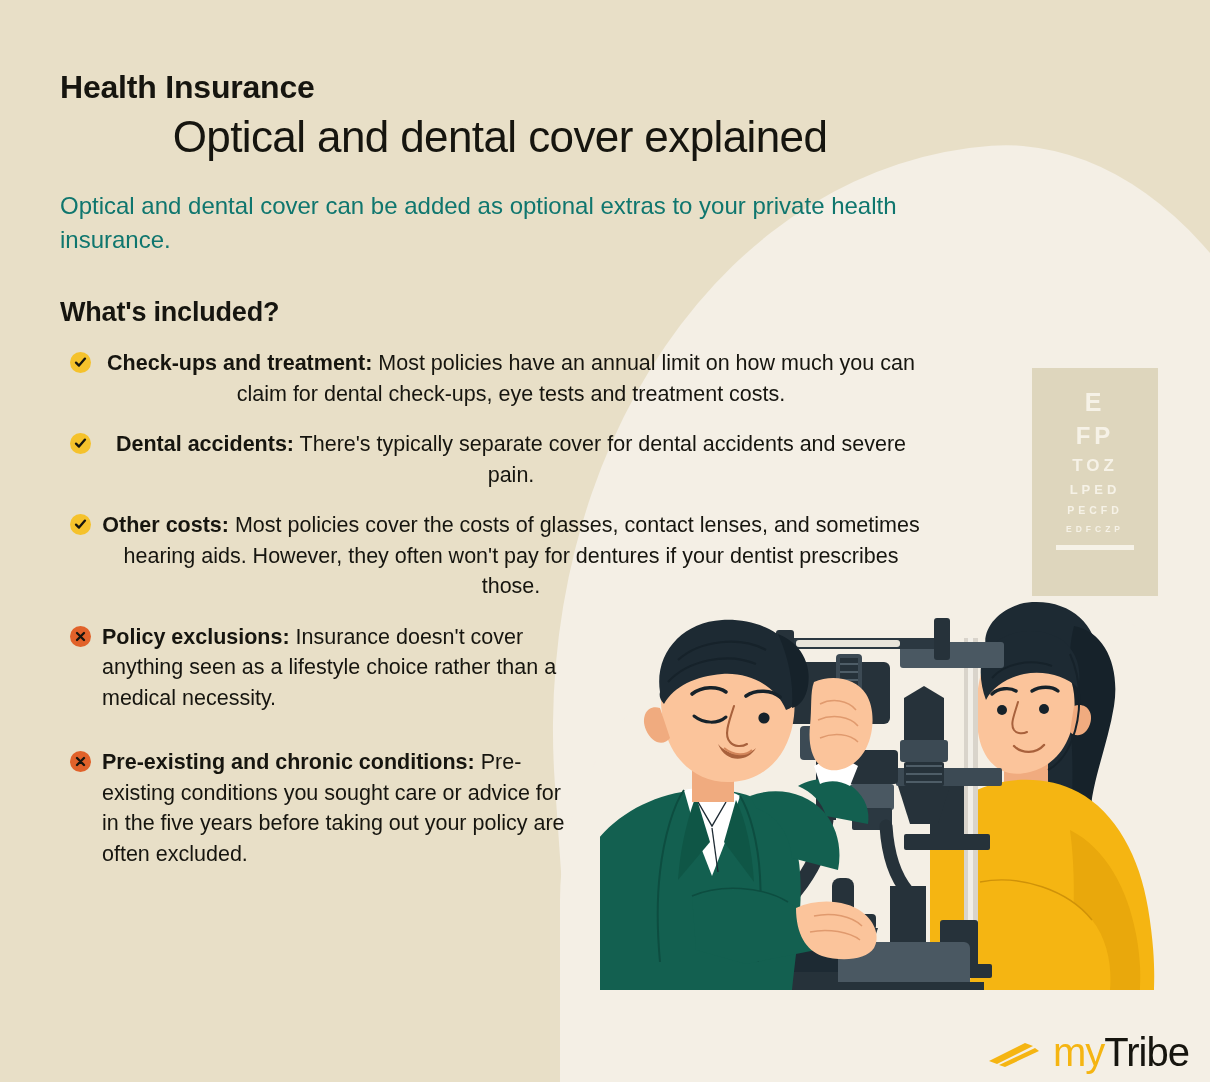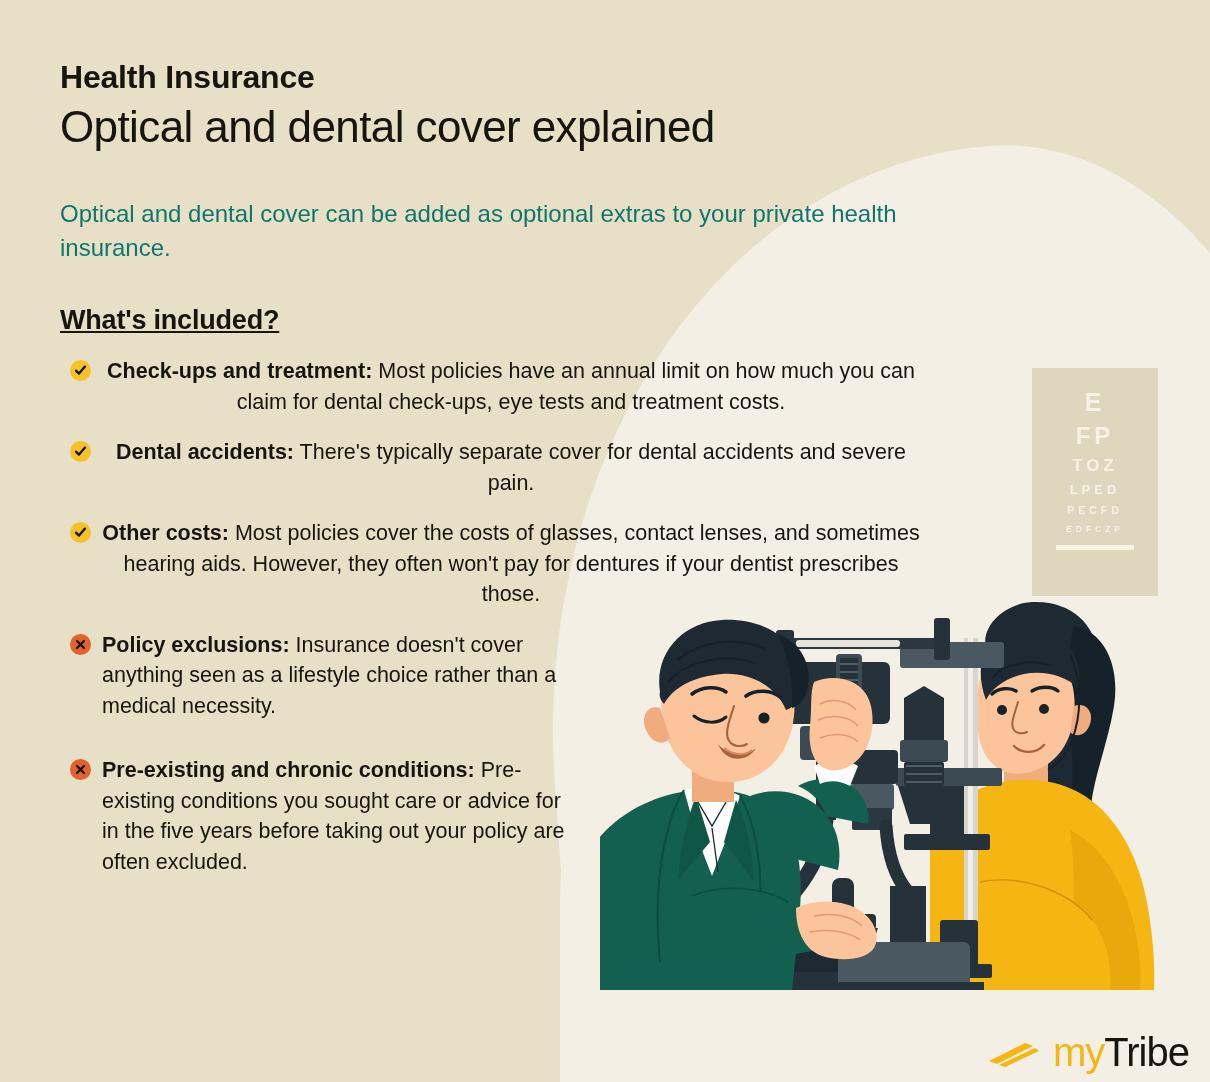--- a/index.html
+++ b/index.html
@@ -37,55 +37,55 @@
     height: 500px;
     background: #f4efe5;
     border-radius: 45% 35% 0 0 / 60% 40% 0 0;
     pointer-events: none;
   }
 
   
   .content {
     position: absolute;
     left: 60px;
-    top: 58px;
+    top: 68px;
     width: 880px;
     z-index: 5;
   }
   .kicker {
     font-size: 32px;
     font-weight: 700;
     color: #16150f;
     letter-spacing: -0.2px;
     margin: 0 0 6px 0;
     line-height: 1.2;
   }
   .headline {
     font-size: 44px;
     font-weight: 400;
     color: #16150f;
     letter-spacing: -0.6px;
-    margin: 0 0 44px 0;
+    margin: 0 0 26px 0;
     line-height: 1.15;
+    text-align: center;
   }
   .intro {
     font-size: 24px;
     font-weight: 400;
     color: #0f766e;
     line-height: 1.42;
     margin: 0 0 40px 0;
     max-width: 880px;
   }
   .section-title {
     font-size: 27px;
     font-weight: 700;
     color: #16150f;
     margin: 0 0 20px 0;
     letter-spacing: -0.2px;
-    text-decoration: underline;
   }
   .section-title.excluded {
     margin-top: 64px;
   }
 
   ul.bullets {
     list-style: none;
     margin: 0;
     padding: 0;
   }

